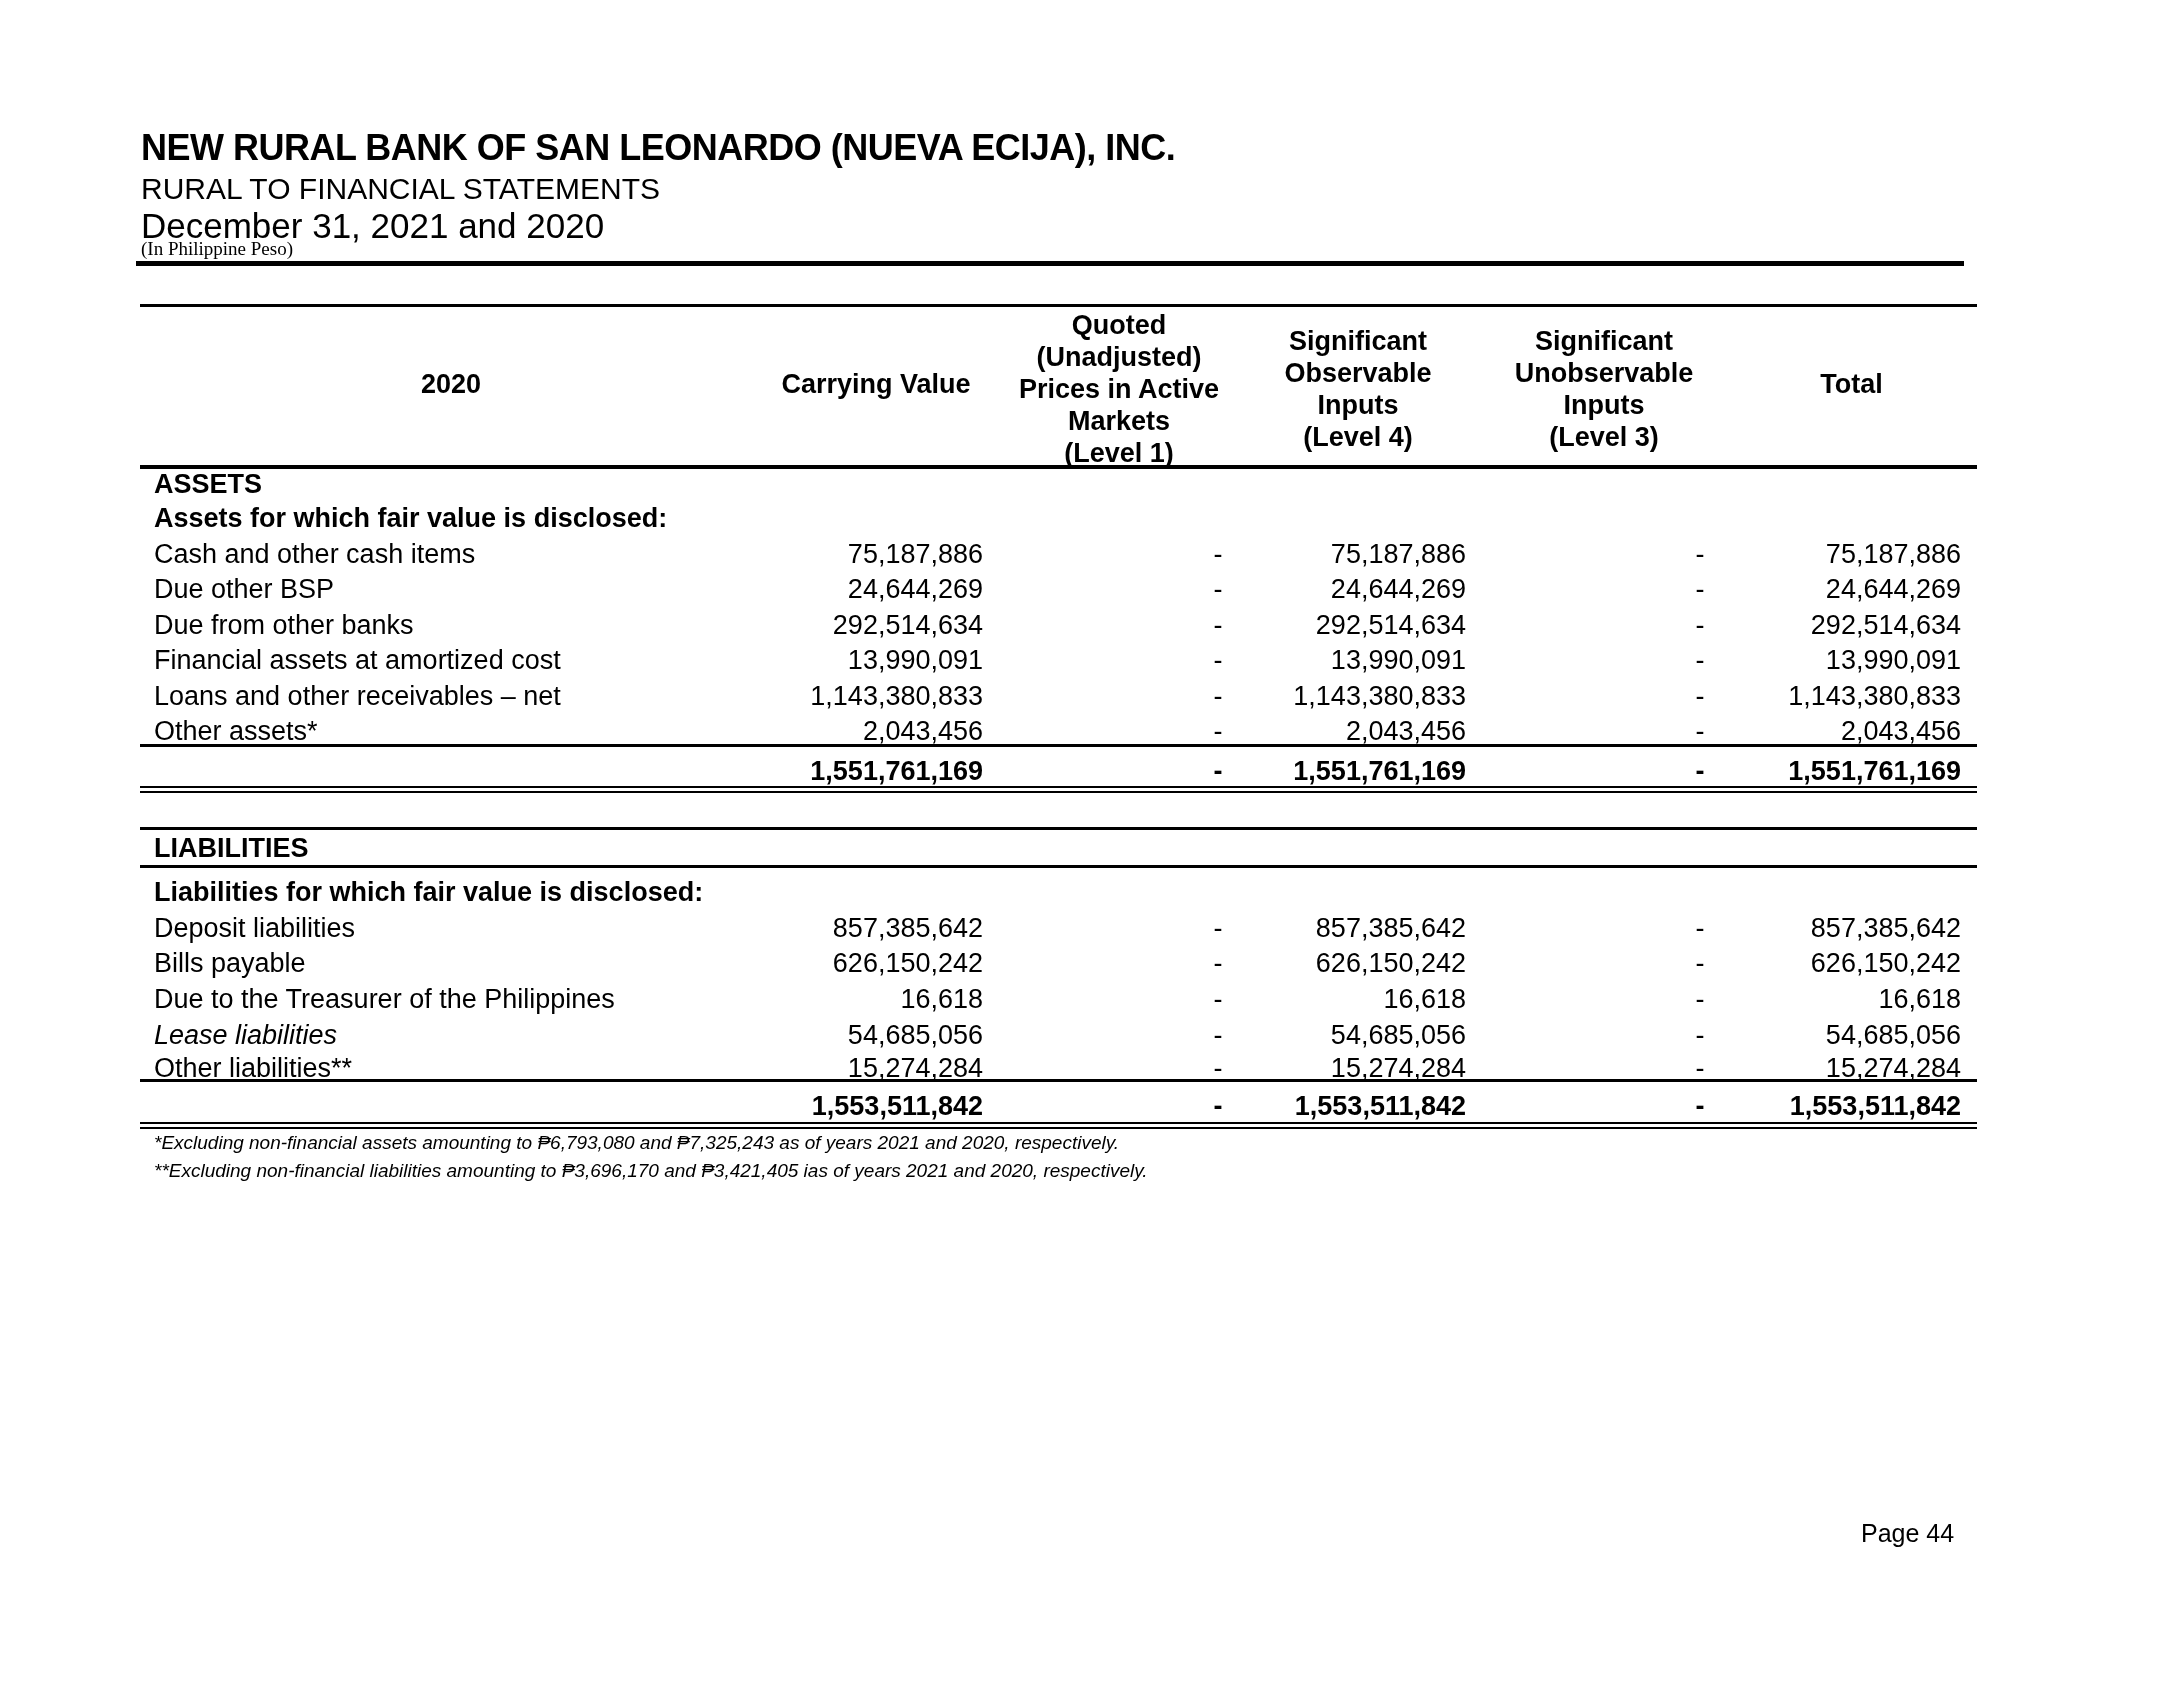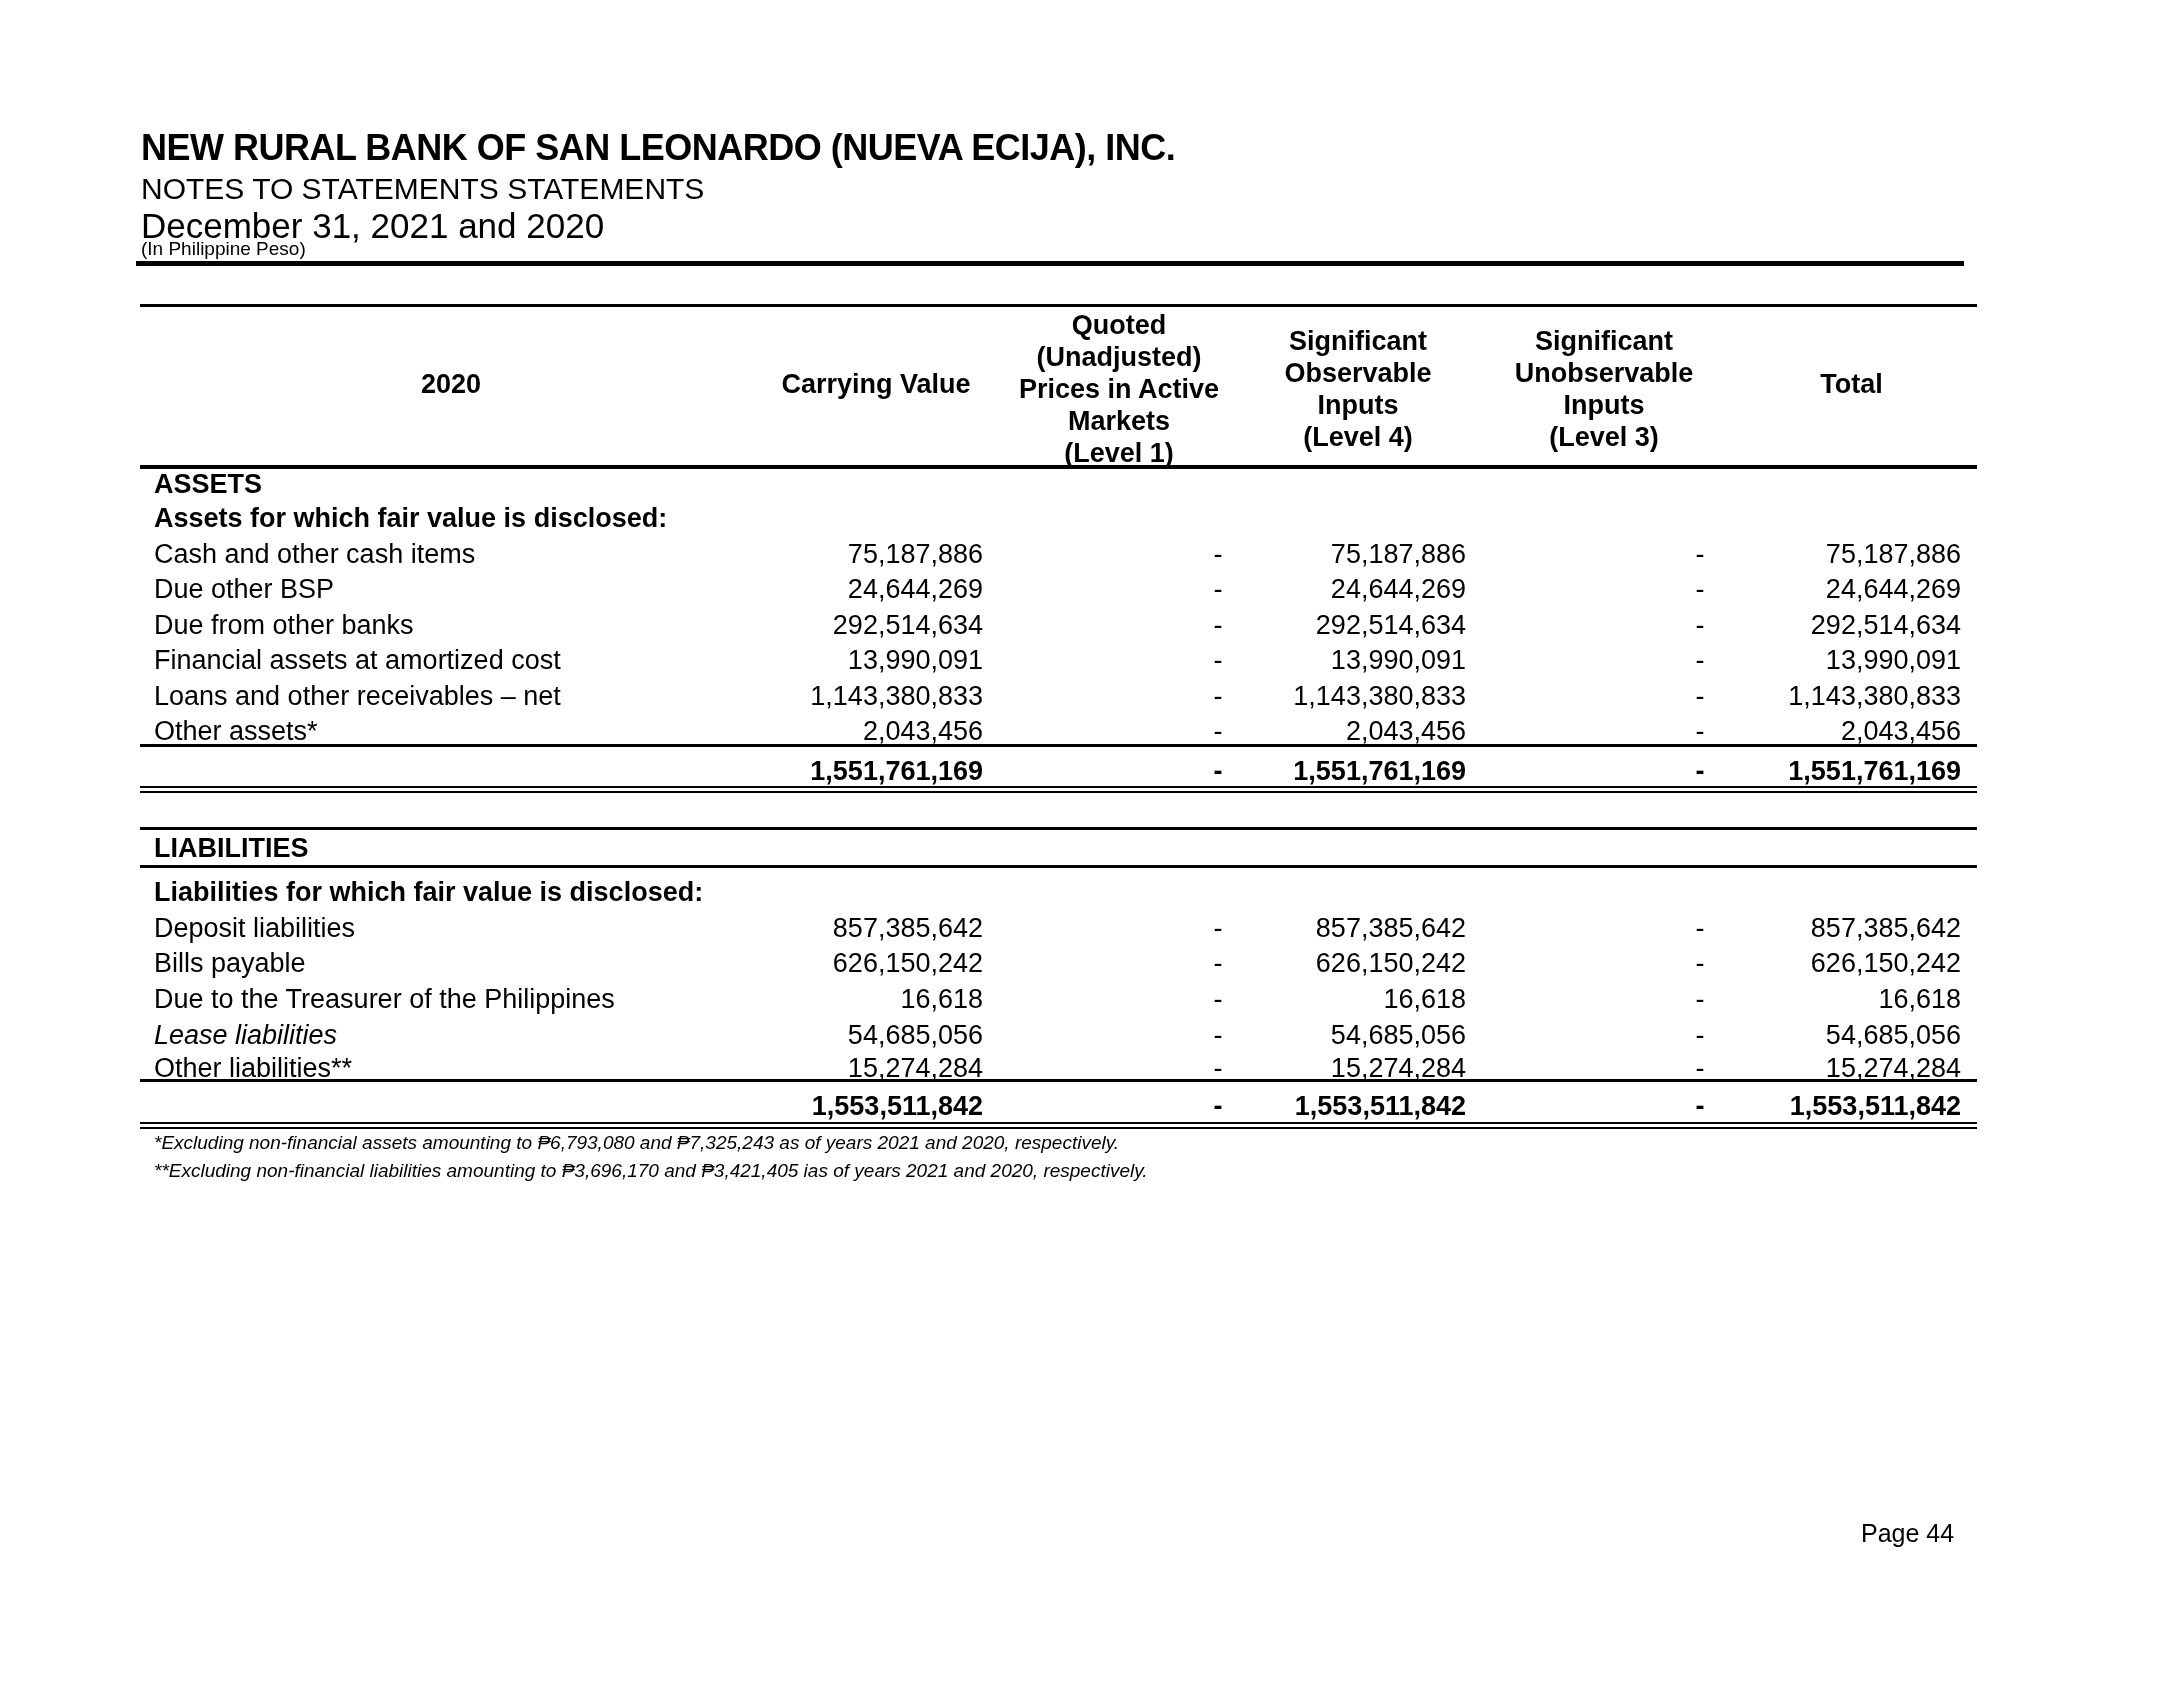--- a/index.html
+++ b/index.html
@@ -2,35 +2,35 @@
 <html><head>
 <meta charset="utf-8">
 <style>
   html, body { margin: 0; padding: 0; background: #ffffff; }
   body { width: 2178px; height: 1683px; position: relative; overflow: hidden;
          font-family: "Liberation Sans", sans-serif; color: #000; }
   .abs { position: absolute; white-space: nowrap; }
   .title { left: 141px; top: 127px; font-size: 36px; font-weight: bold; letter-spacing: -0.5px; }
   .subtitle { left: 141px; top: 172px; font-size: 30px; }
   .date { left: 141px; top: 206px; font-size: 35px; }
-  .unit { left: 141px; top: 238px; font-size: 19px; }
+  .unit { left: 141px; top: 238px; font-size: 19px; font-family: Liberation Serif, serif; }
   .rule { position: absolute; background: #000; }
   .hdr { position: absolute; font-weight: bold; font-size: 27px; text-align: center; line-height: 32px; }
   .lbl { position: absolute; left: 154px; font-size: 27px; white-space: nowrap; }
   .bold { font-weight: bold; }
   .num { position: absolute; font-size: 27px; text-align: right; white-space: nowrap; }
   .dash { position: absolute; font-size: 27px; width: 20px; text-align: center; }
   .foot { position: absolute; left: 154px; font-size: 19px; font-style: italic; white-space: nowrap; }
   .page { position: absolute; left: 1861px; top: 1519px; font-size: 25px; }
 </style>
 </head>
 <body>
 
 <div class="abs title">NEW RURAL BANK OF SAN LEONARDO (NUEVA ECIJA), INC.</div>
-<div class="abs subtitle">NOTES TO STATEMENTS STATEMENTS</div>
+<div class="abs subtitle">RURAL TO FINANCIAL STATEMENTS</div>
 <div class="abs date">December 31, 2021 and 2020</div>
 <div class="abs unit">(In Philippine Peso)</div>
 <div class="rule" style="left:136px; top:261px; width:1828px; height:5px;"></div>
 
 <div>
   <div class="rule" style="left:140px; top:304px; width:1837px; height:3px;"></div>
 
   <div class="hdr" style="left:337px; top:368px; width:228px;">
     <div>2020</div>
   </div>

